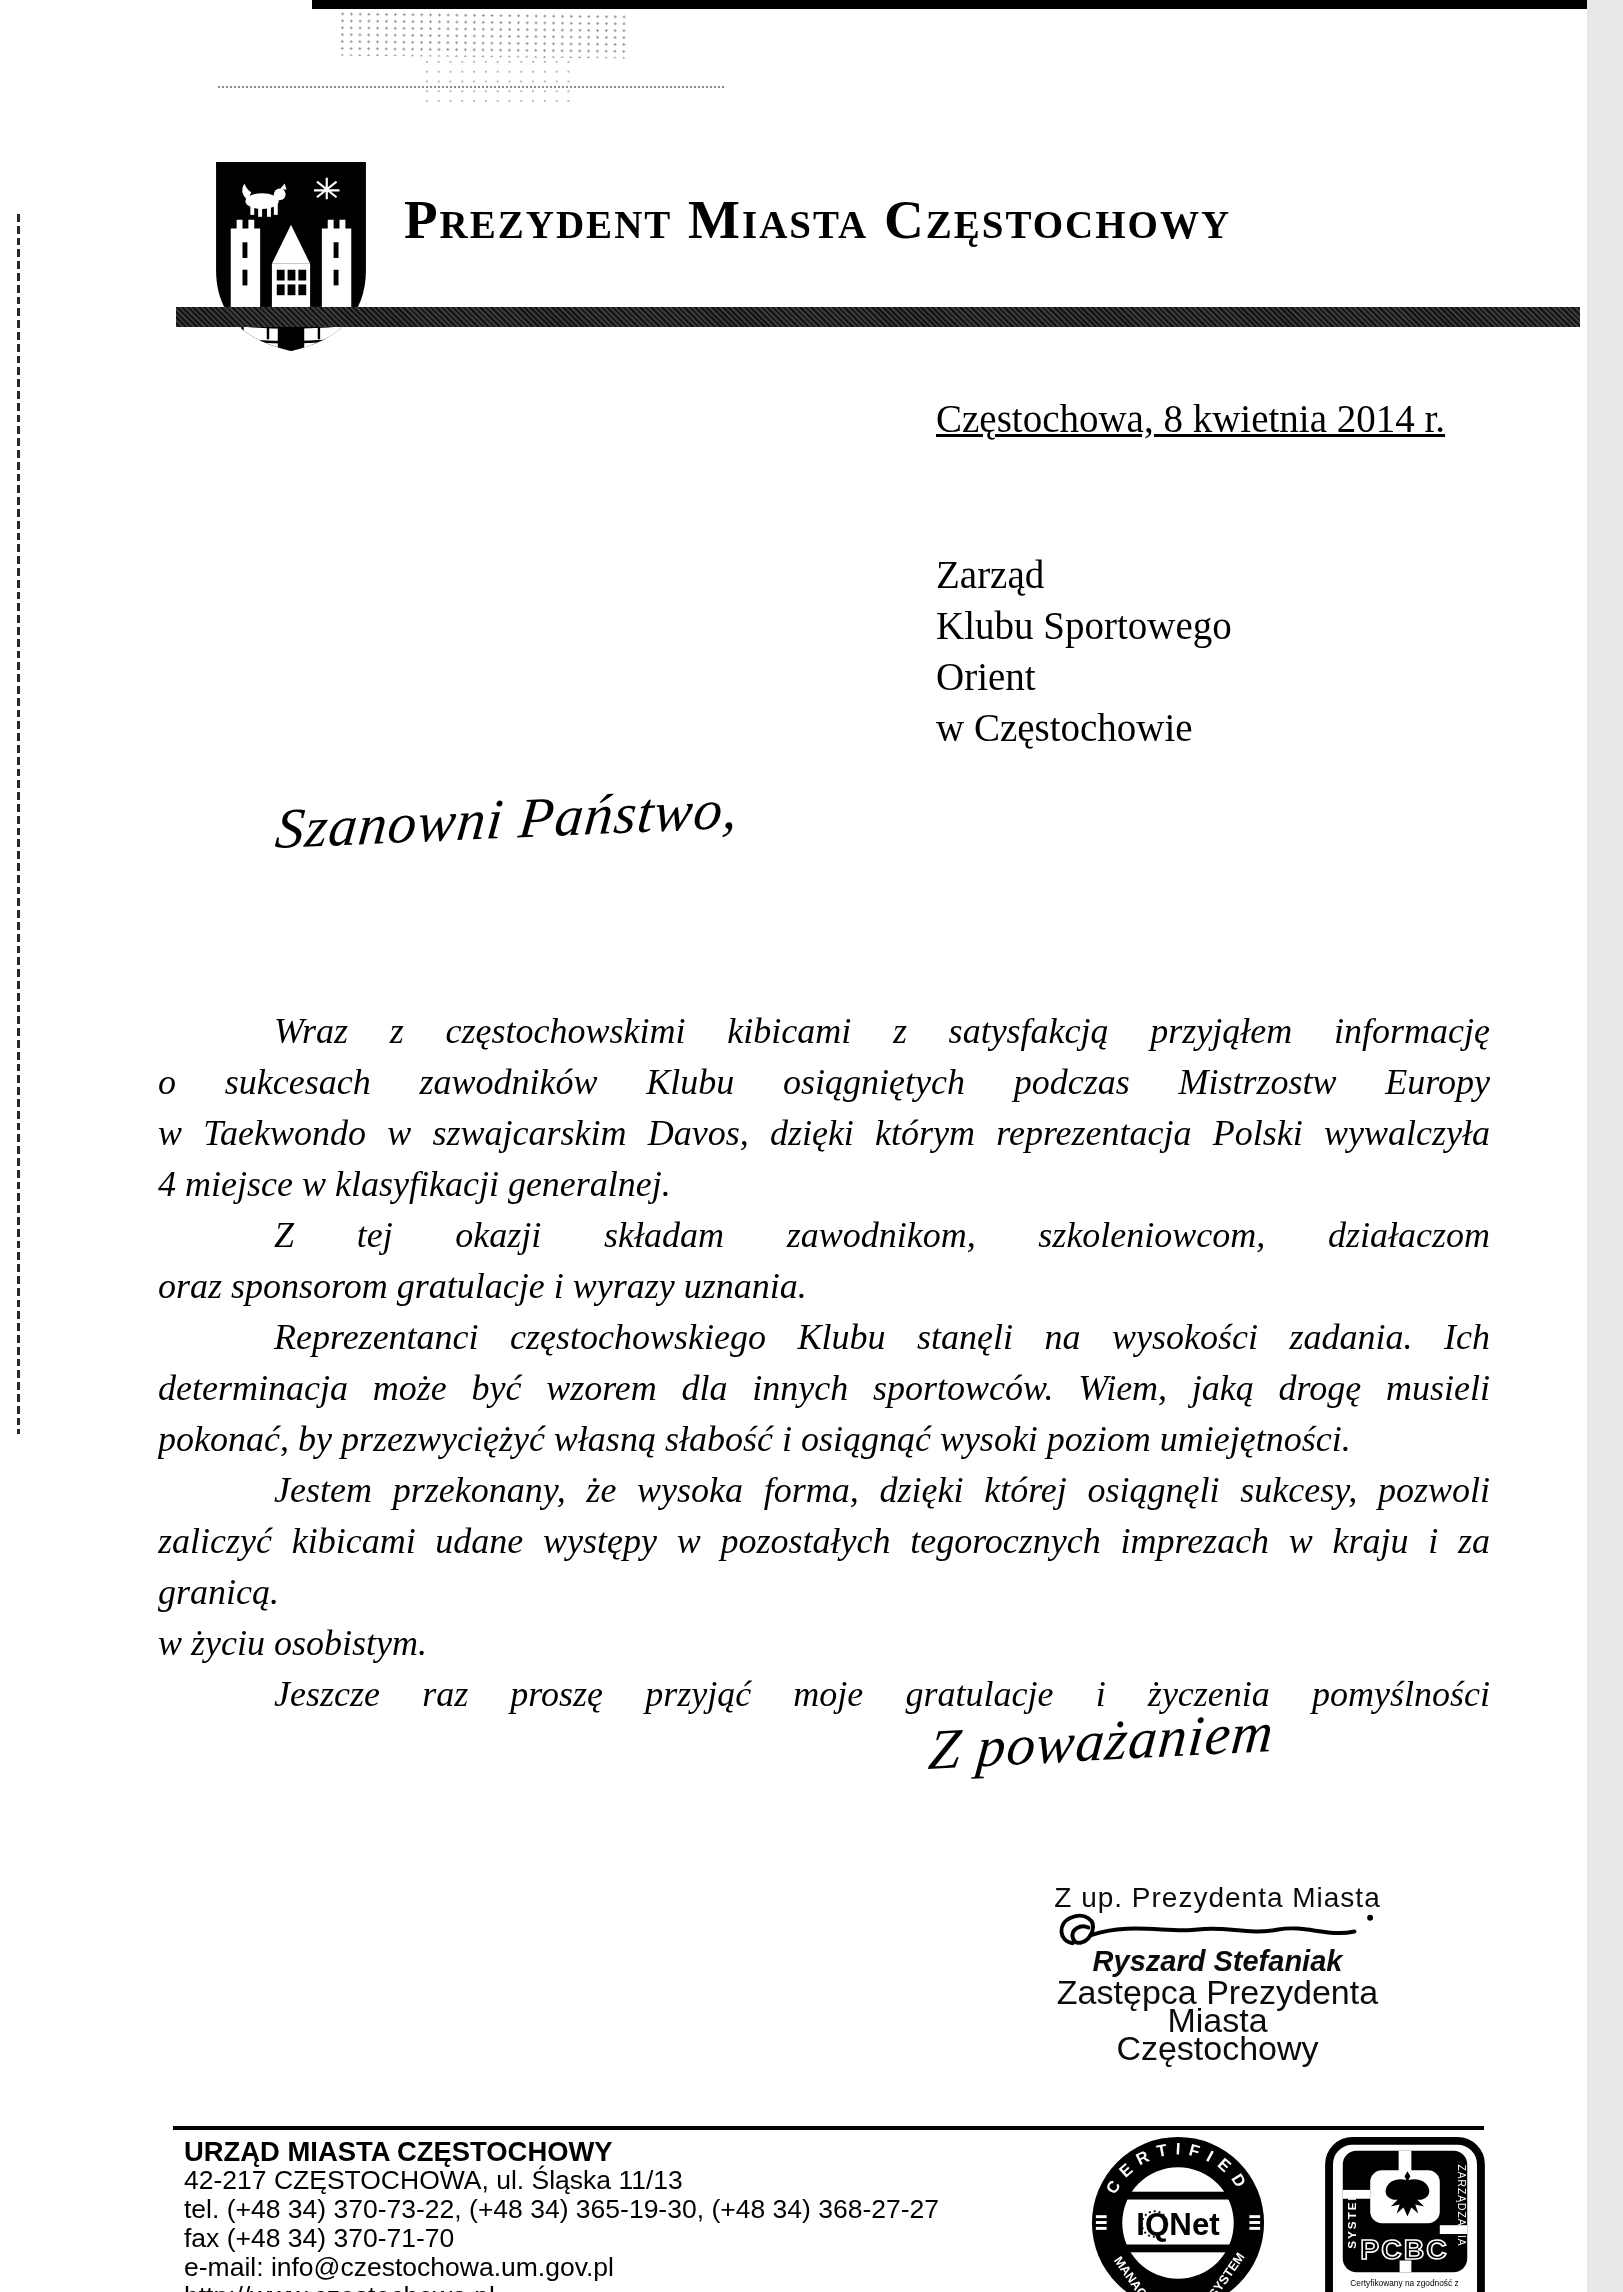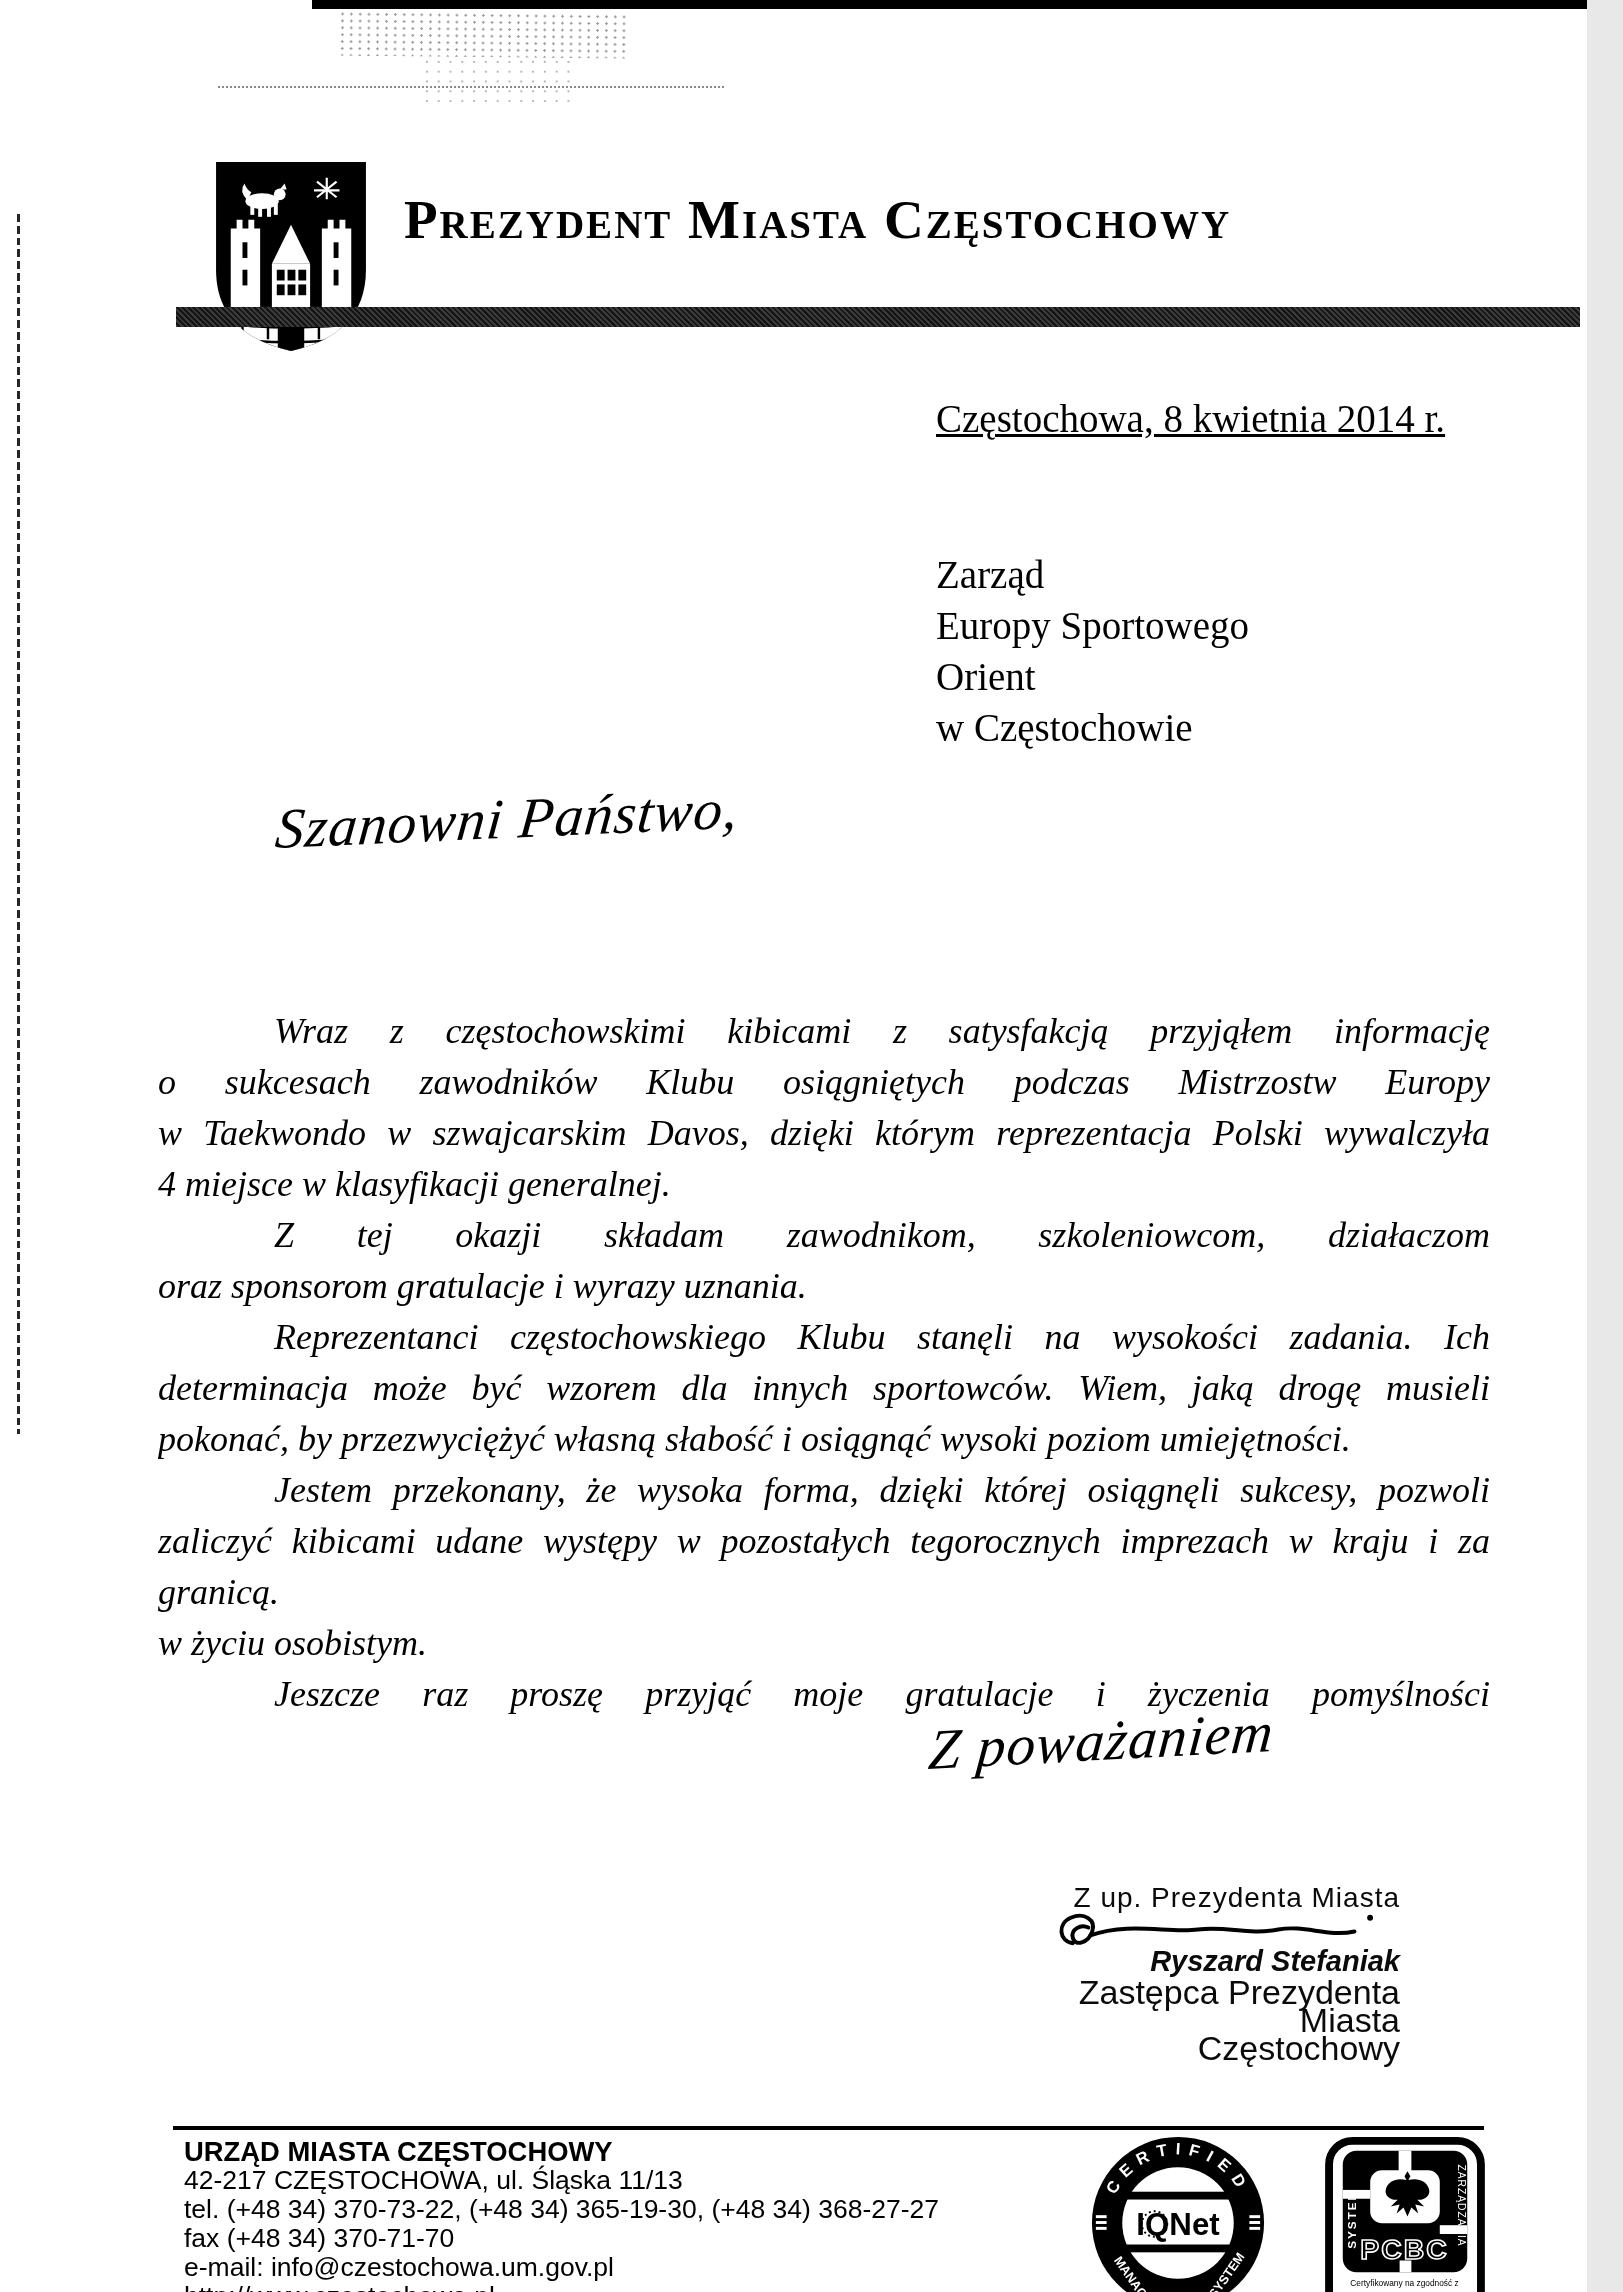--- a/index.html
+++ b/index.html
@@ -31,21 +31,21 @@
   .salutation{left:276px;top:796px;font-size:57px;transform:skewX(-8deg) rotate(-2.5deg);}
   .closing{left:929px;top:1717px;font-size:57px;transform:skewX(-8deg) rotate(-3deg);}
 
   
   .body{left:158px;top:1006px;width:1332px;font-style:italic;font-size:36px;line-height:51px;}
   .bline{height:51px;overflow:hidden;text-align:justify;text-align-last:justify;}
   .bline.last{text-align-last:left;}
   .bline.indent{padding-left:116px;}
 
   
-  .stamp{left:1035px;top:1882px;width:365px;text-align:right;
+  .stamp{left:1035px;top:1882px;width:365px;text-align:center;
          font-family:"Liberation Sans",sans-serif;color:#0b0b0b;}
   .behalf{font-size:28px;letter-spacing:1px;white-space:nowrap;}
   .scribble{display:block;margin:-5.9px auto 0 auto;}
   .sname{font-size:29px;font-style:italic;font-weight:700;margin-top:-7.8px;}
   .stitle{font-size:34px;line-height:28px;}
 
   
   .frule{left:173px;top:2126px;width:1311px;height:3.9px;background:#000;}
   .footer{left:184px;top:2137px;font-family:"Liberation Sans",sans-serif;font-size:26.5px;line-height:29px;white-space:nowrap;}
   .fname{font-weight:700;font-size:27.4px;}
@@ -131,21 +131,21 @@
     </g>
   </svg>
 
   <div class="abs title">Prezydent Miasta Częstochowy</div>
   <div class="abs hbar"></div>
 
   <div class="abs dateline">Częstochowa, 8 kwietnia 2014 r.</div>
 
   <div class="abs addressee">
     <div>Zarząd</div>
-    <div>Europy Sportowego</div>
+    <div>Klubu Sportowego</div>
     <div>Orient</div>
     <div>w Częstochowie</div>
   </div>
 
   <div class="abs hand salutation">Szanowni Państwo,</div>
 
   <div class="abs body">
     <div class="bline indent">Wraz z częstochowskimi kibicami z satysfakcją przyjąłem informację</div>
     <div class="bline">o sukcesach zawodników Klubu osiągniętych podczas Mistrzostw Europy</div>
     <div class="bline">w Taekwondo w szwajcarskim Davos, dzięki którym reprezentacja Polski wywalczyła</div>

